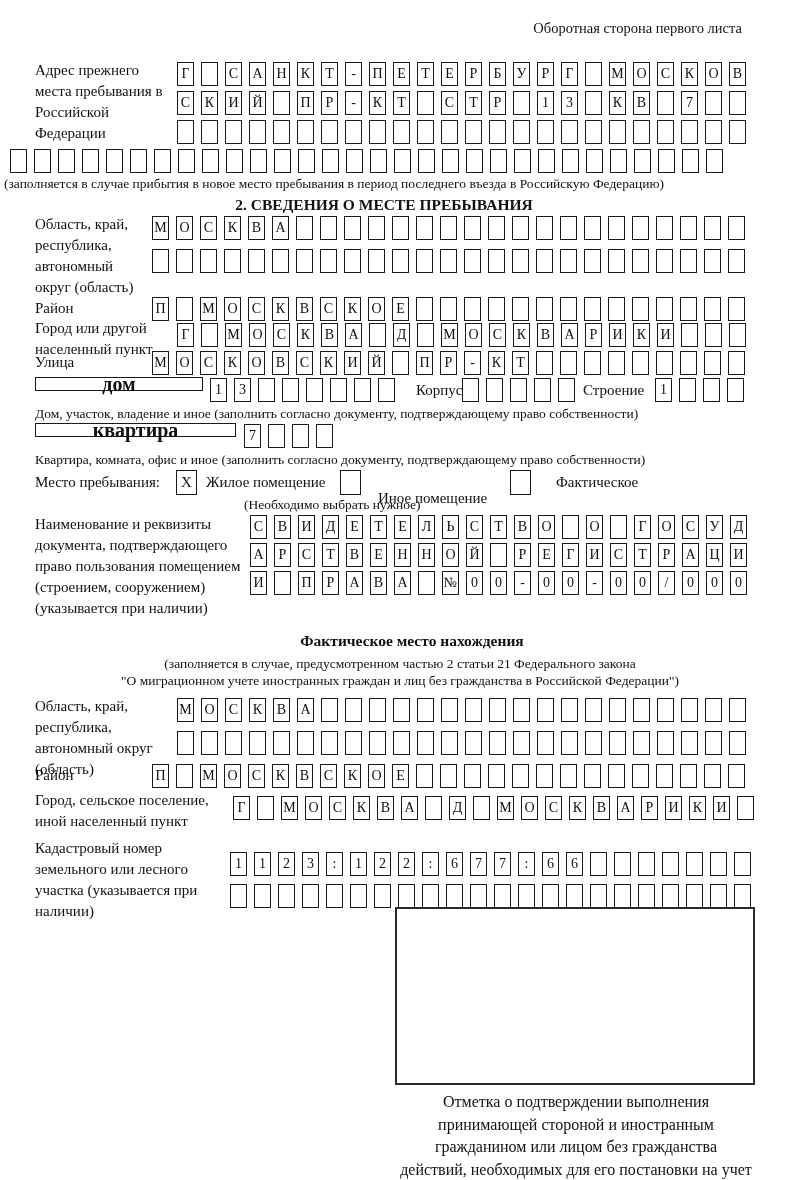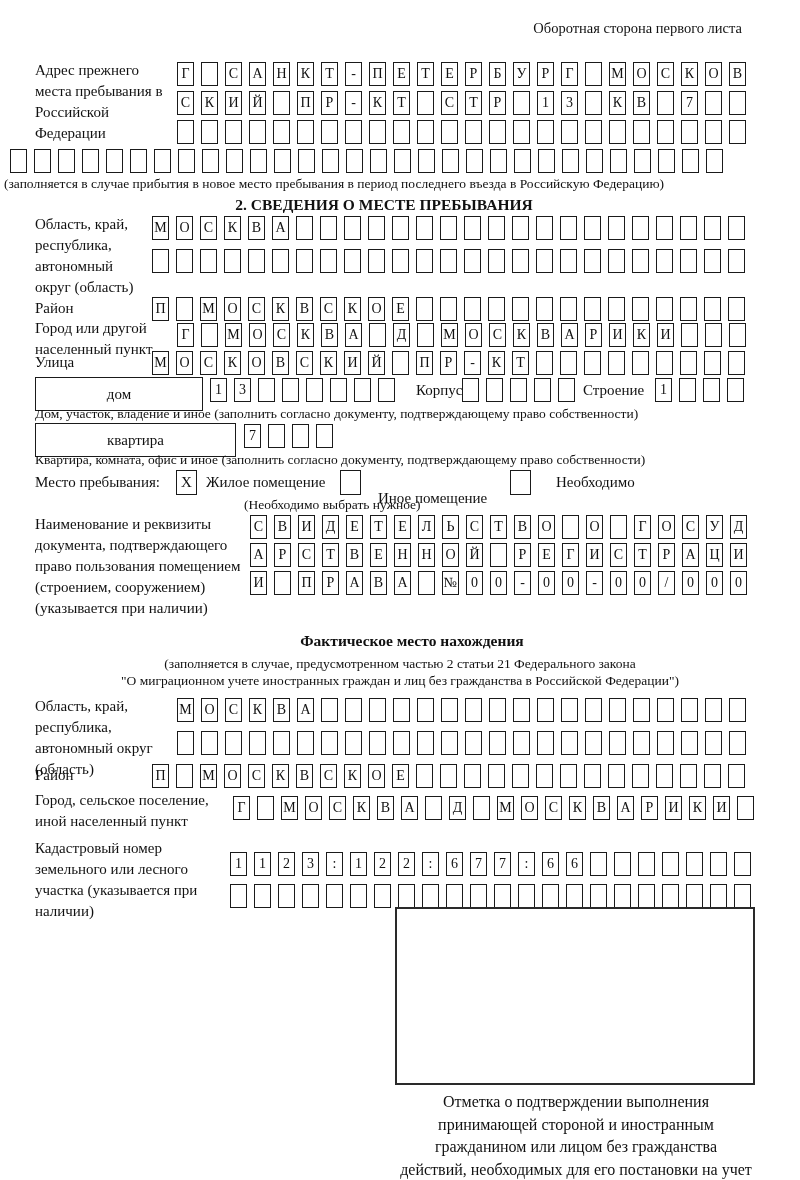--- a/index.html
+++ b/index.html
@@ -14,22 +14,22 @@
   .title{font-weight:bold;font-size:15.5px;}
   .center{text-align:center;}
   .cellrow{display:flex;gap:7px;}
   .cell{
     flex:0 0 auto;width:17px;height:24px;box-sizing:border-box;
     border:1.7px solid #1a1a1a;background:#fff;
     display:flex;align-items:center;justify-content:center;
     font-size:14px;line-height:1;
   }
   .widebox{
-    box-sizing:border-box;border:1.7px solid #1a1a1a;height:34px;
-    display:flex;align-items:center;justify-content:center;font-size:15px;background:#fff;
+    box-sizing:border-box;border:1.7px solid #1a1a1a;height:14px;
+    display:flex;align-items:center;justify-content:center;font-size:20px;background:#fff;font-weight:bold;
   }
   .checkbox{
     box-sizing:border-box;width:21px;height:25px;border:1.7px solid #1a1a1a;background:#fff;
     display:flex;align-items:center;justify-content:center;font-size:15px;
   }
   .stampbox{box-sizing:border-box;border:2px solid #2a2a2a;background:#fff;}
 </style>
 </head>
 <body>
 
@@ -328,21 +328,21 @@
     <span class="cell"></span>
   </div>
 <div class="abs small-note" style="left:35px;top:452px;">Квартира, комната, офис и иное (заполнить согласно документу, подтверждающему право собственности)</div>
 
 <div class="abs label" style="left:35px;top:472px;">Место пребывания:</div>
 <div class="abs checkbox" style="left:176px;top:470px;">X</div>
 <div class="abs label" style="left:206px;top:472px;">Жилое помещение</div>
 <div class="abs checkbox" style="left:340px;top:470px;"></div>
 <div class="abs label" style="left:378px;top:488px;">Иное помещение</div>
 <div class="abs checkbox" style="left:510px;top:470px;"></div>
-<div class="abs label" style="left:556px;top:472px;">Необходимо</div>
+<div class="abs label" style="left:556px;top:472px;">Фактическое</div>
 <div class="abs small-note" style="left:244px;top:497px;">(Необходимо выбрать нужное)</div>
 
 <div class="abs label" style="left:35px;top:514px;width:208px;">Наименование и реквизиты документа, подтверждающего право пользования помещением (строением, сооружением) (указывается при наличии)</div>
 <div class="abs cellrow" style="left:250px;top:515px;">
     <span class="cell">С</span>
     <span class="cell">В</span>
     <span class="cell">И</span>
     <span class="cell">Д</span>
     <span class="cell">Е</span>
     <span class="cell">Т</span>

